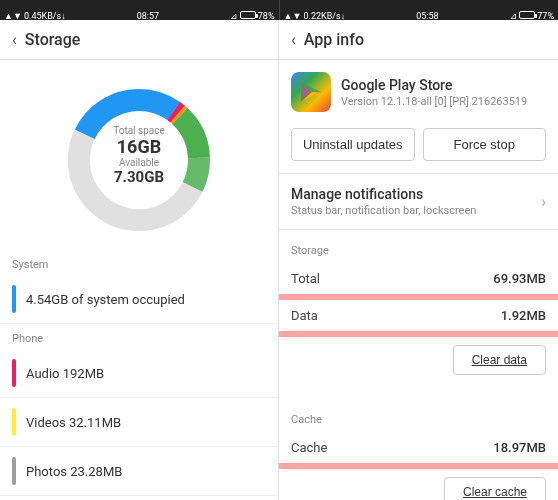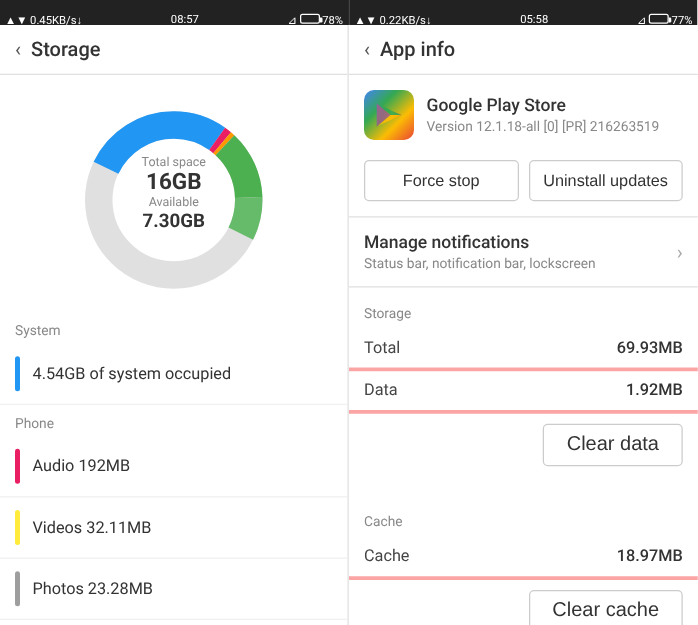--- a/index.html
+++ b/index.html
@@ -257,21 +257,21 @@
     }
     .storage-section-label {
       font-size: 11px;
       color: #888;
       padding: 6px 12px;
     }
     .storage-row {
       display: flex;
       justify-content: space-between;
       padding: 8px 12px;
-      border-bottom: 3px solid #fca5a5;
+      border-bottom: 6px solid #fca5a5;
     }
     .storage-row-label {
       font-size: 13px;
       color: #444;
     }
     .storage-row-value {
       font-size: 13px;
       color: #333;
       font-weight: 500;
     }
@@ -279,23 +279,24 @@
     .clear-btn-row {
       display: flex;
       justify-content: flex-end;
       padding: 8px 12px;
     }
     .clear-btn {
       padding: 7px 18px;
       border: 1px solid #ccc;
       background: #fff;
       border-radius: 4px;
-      font-size: 16px;
+      font-size: 12px;
       color: #333;
       cursor: pointer;
+      text-decoration: underline;
     }
 
     .divider {
       height: 1px;
       background: #e0e0e0;
       margin: 4px 0;
     }
   </style>
 </head>
 <body>
@@ -401,22 +402,22 @@
           <polygon points="3,20.5 13,12 3,3.5" fill="#ea4335" opacity="0.5"></polygon>
         </svg>
       </div>
       <div>
         <div class="app-name">Google Play Store</div>
         <div class="app-version">Version 12.1.18-all [0] [PR] 216263519</div>
       </div>
     </div>
 
     <div class="action-buttons">
+      <button class="action-btn">Uninstall updates</button>
       <button class="action-btn">Force stop</button>
-      <button class="action-btn">Uninstall updates</button>
     </div>
 
     <div class="manage-notifications">
       <div class="manage-notif-text">
         <div class="title">Manage notifications</div>
         <div class="subtitle">Status bar, notification bar, lockscreen</div>
       </div>
       <span class="chevron-right">›</span>
     </div>
 

